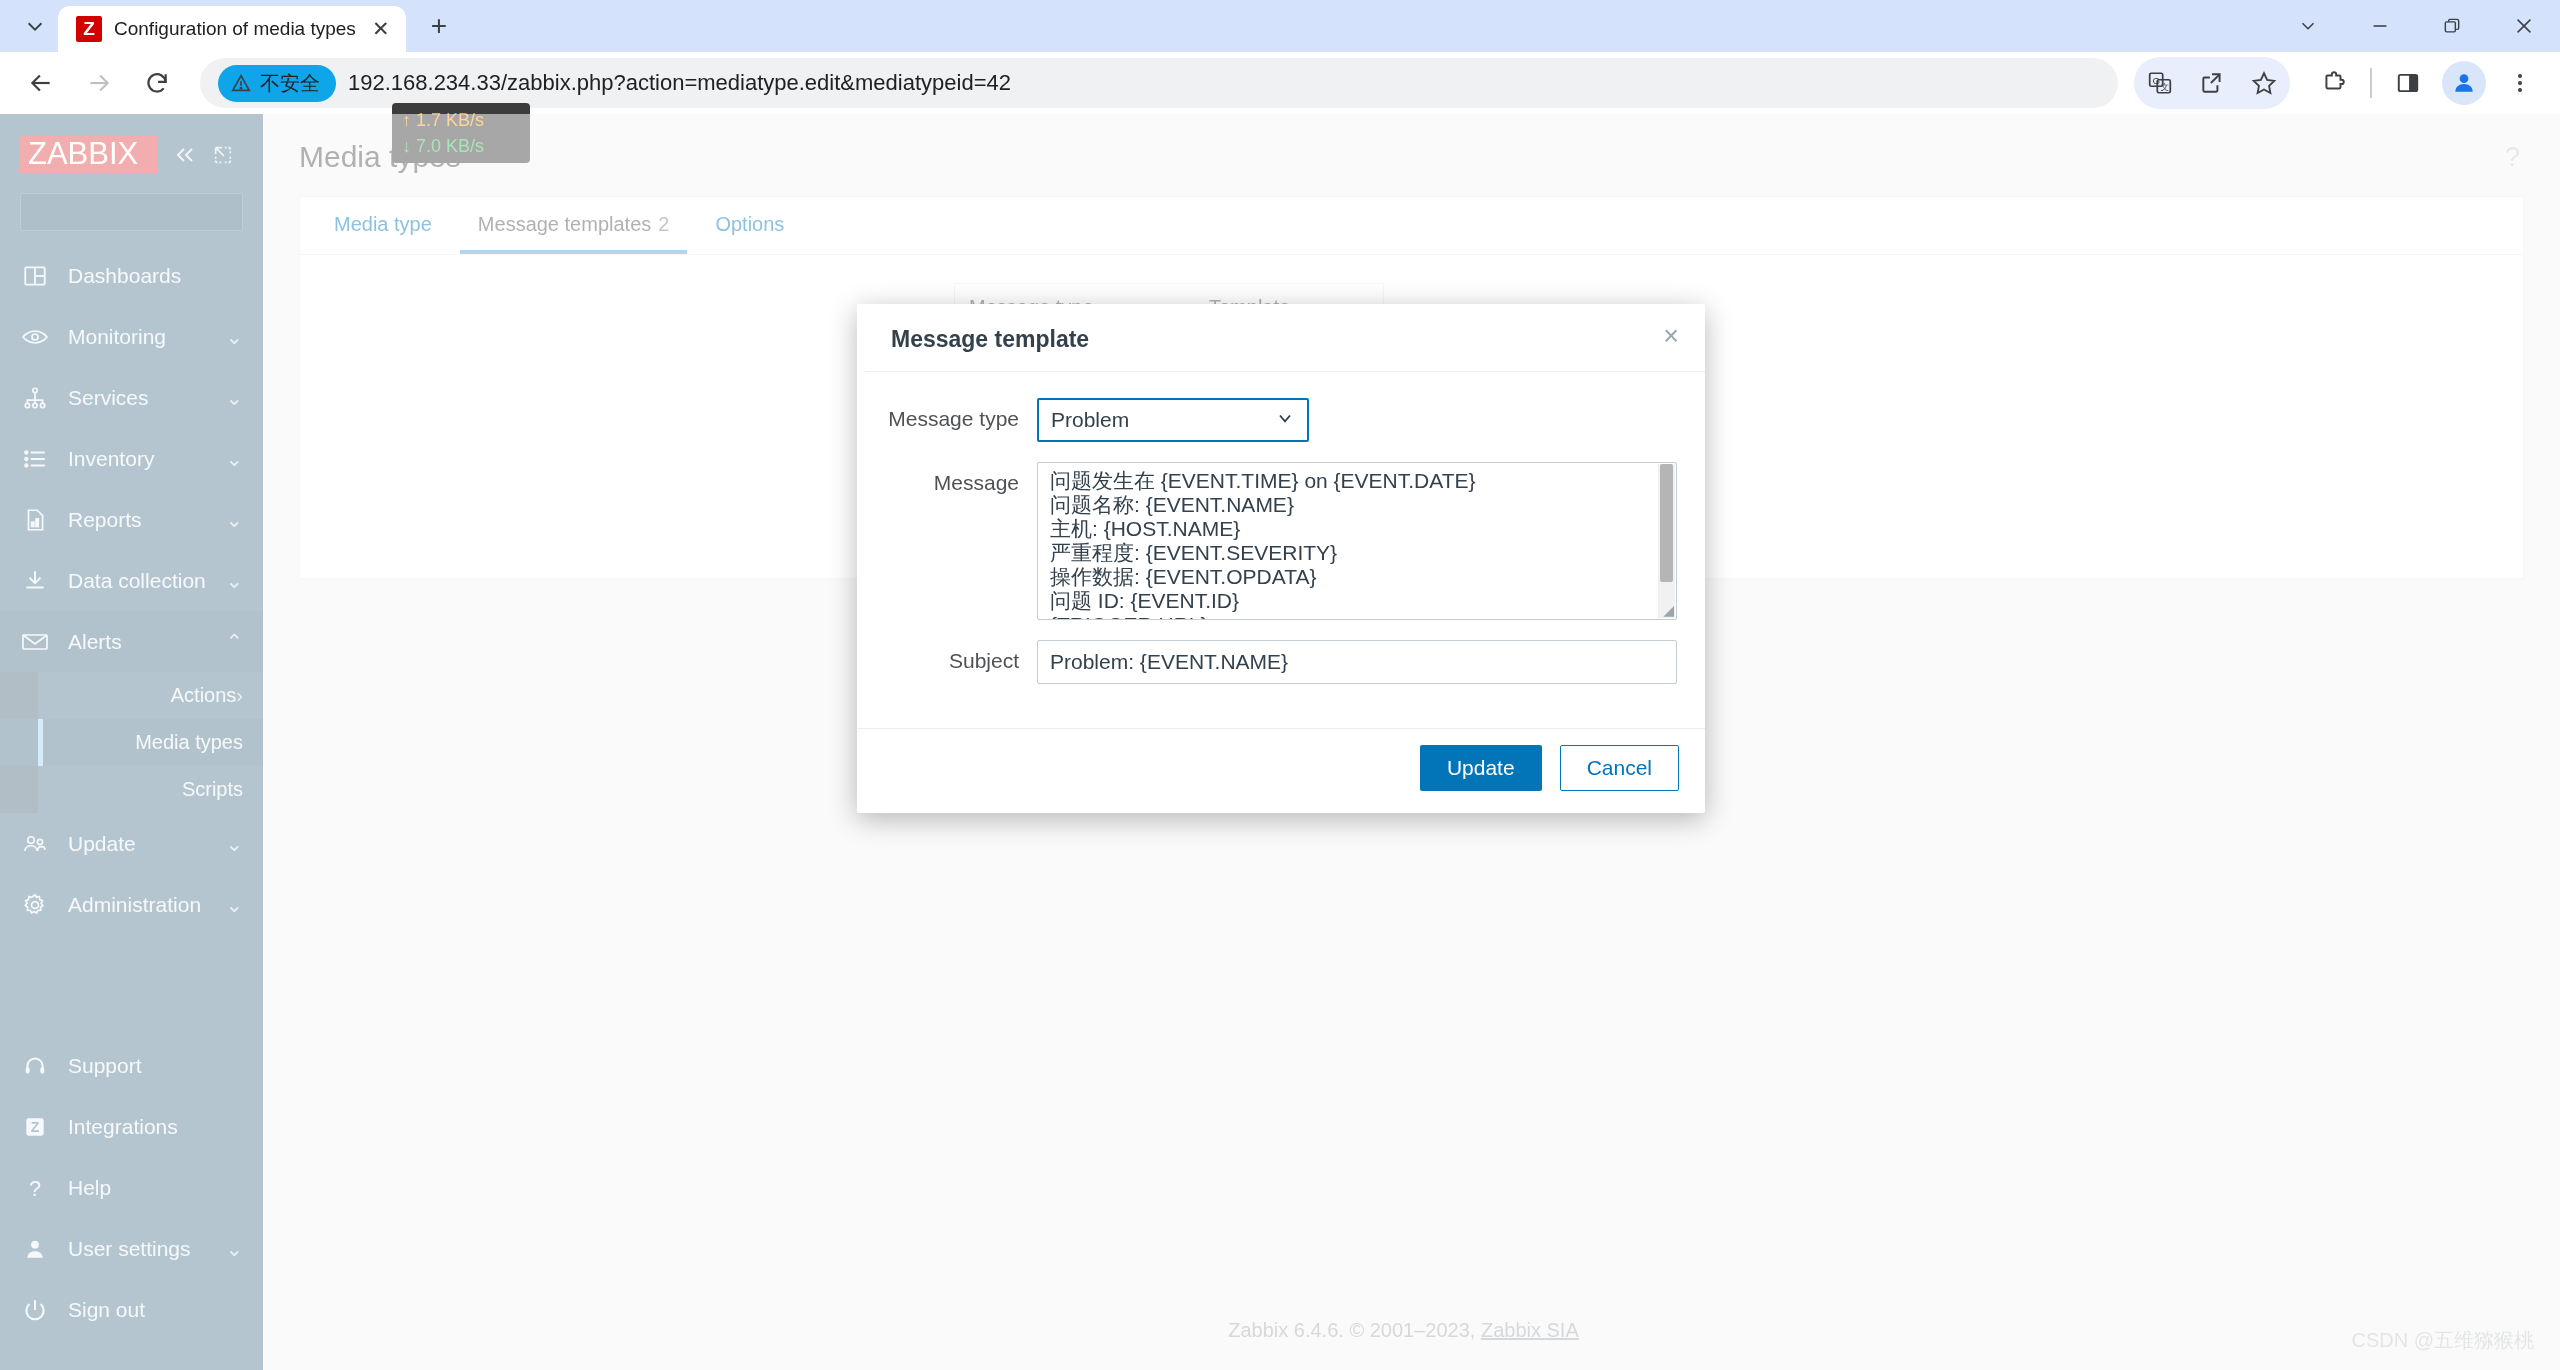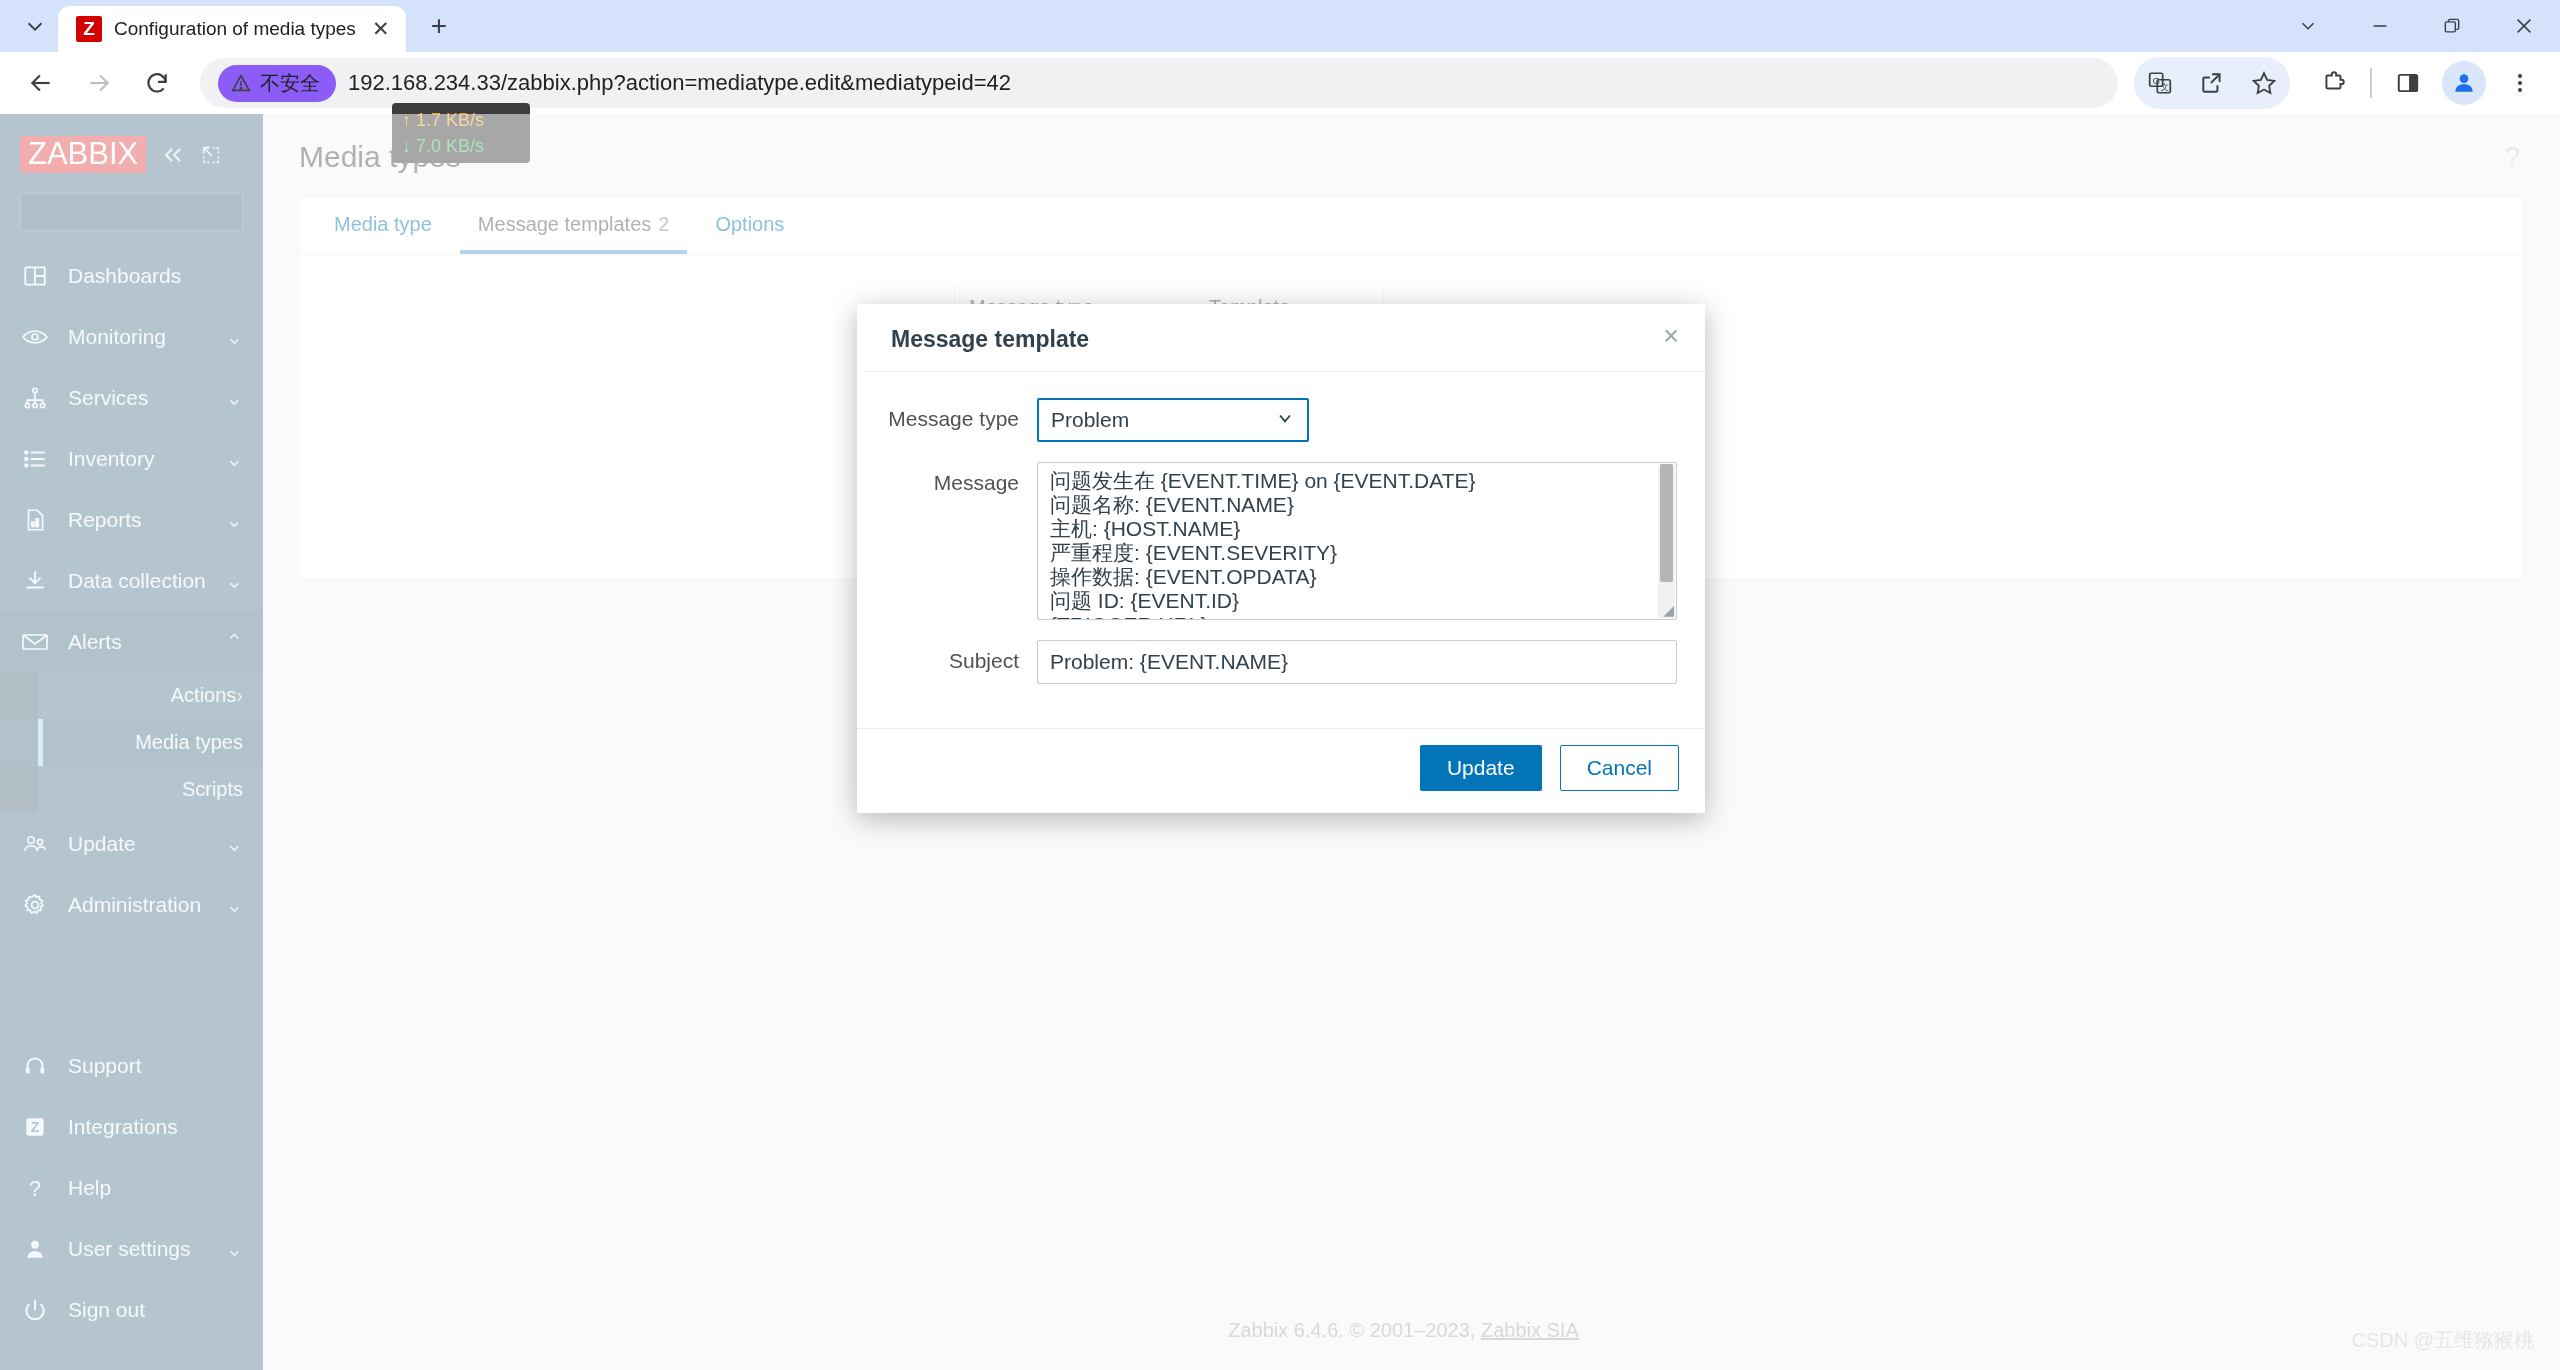--- a/index.html
+++ b/index.html
@@ -52,21 +52,21 @@
     width: 54px; height: 54px; display: flex; align-items: center; justify-content: center;
     border-radius: 50%; color: #3c4043; font-size: 26px;
   }
   .navbtn.disabled { color: #bdc1c6; }
   .omnibox {
     flex: 1; height: 50px; background: #eff1f3; border-radius: 25px;
     display: flex; align-items: center; padding: 0 18px; margin: 0 12px;
     gap: 12px; position: relative;
   }
   .notsecure {
-    display: flex; align-items: center; gap: 8px; background: #8b5cf6;
+    display: flex; align-items: center; gap: 8px; background: #0ea5e9;
     border-radius: 20px; padding: 5px 16px 5px 12px; flex: none;
   }
   .notsecure-text { font-size: 20px; color: #202124; white-space: nowrap; }
   .urltext { font-size: 22px; color: #202124; white-space: nowrap; }
   .toolbar-right { display: flex; align-items: center; gap: 2px; flex: none; }
   .tb-group { display: flex; align-items: center; background: #e8eefb; border-radius: 26px; }
   .tbbtn {
     width: 52px; height: 52px; display: flex; align-items: center;
     justify-content: center; border-radius: 50%; color: #3c4043;
   }
@@ -89,21 +89,21 @@
   
   .app { flex: 1; display: flex; background: #f3f4f5; min-height: 0; position: relative; }
 
   .sidebar {
     width: 263px; background: #5b7f95; flex: none; display: flex;
     flex-direction: column; color: #fff; position: relative;
   }
   .sb-head { display: flex; align-items: center; padding: 22px 20px 10px 20px; gap: 14px; }
   .zbx-logo {
     background: #e24c4c; color: #fff; font-size: 31px; font-weight: 400;
-    letter-spacing: 0px; padding: 2px 8px 4px 8px; line-height: 1;
+    letter-spacing: 0px; padding: 2px 20px 4px 8px; line-height: 1;
   }
   .sb-icon-btn { color: #dfe8ee; display: flex; align-items: center; justify-content: center; }
   .sb-search {
     margin: 10px 20px 14px 20px; height: 38px; background: #4e7288;
     border: 1px solid #6d93a9; border-radius: 2px; display: flex;
     align-items: center; padding: 0 10px;
   }
   .sb-search input {
     flex: 1; background: transparent; border: none; outline: none;
     color: #fff; font-size: 18px; font-family: inherit;

